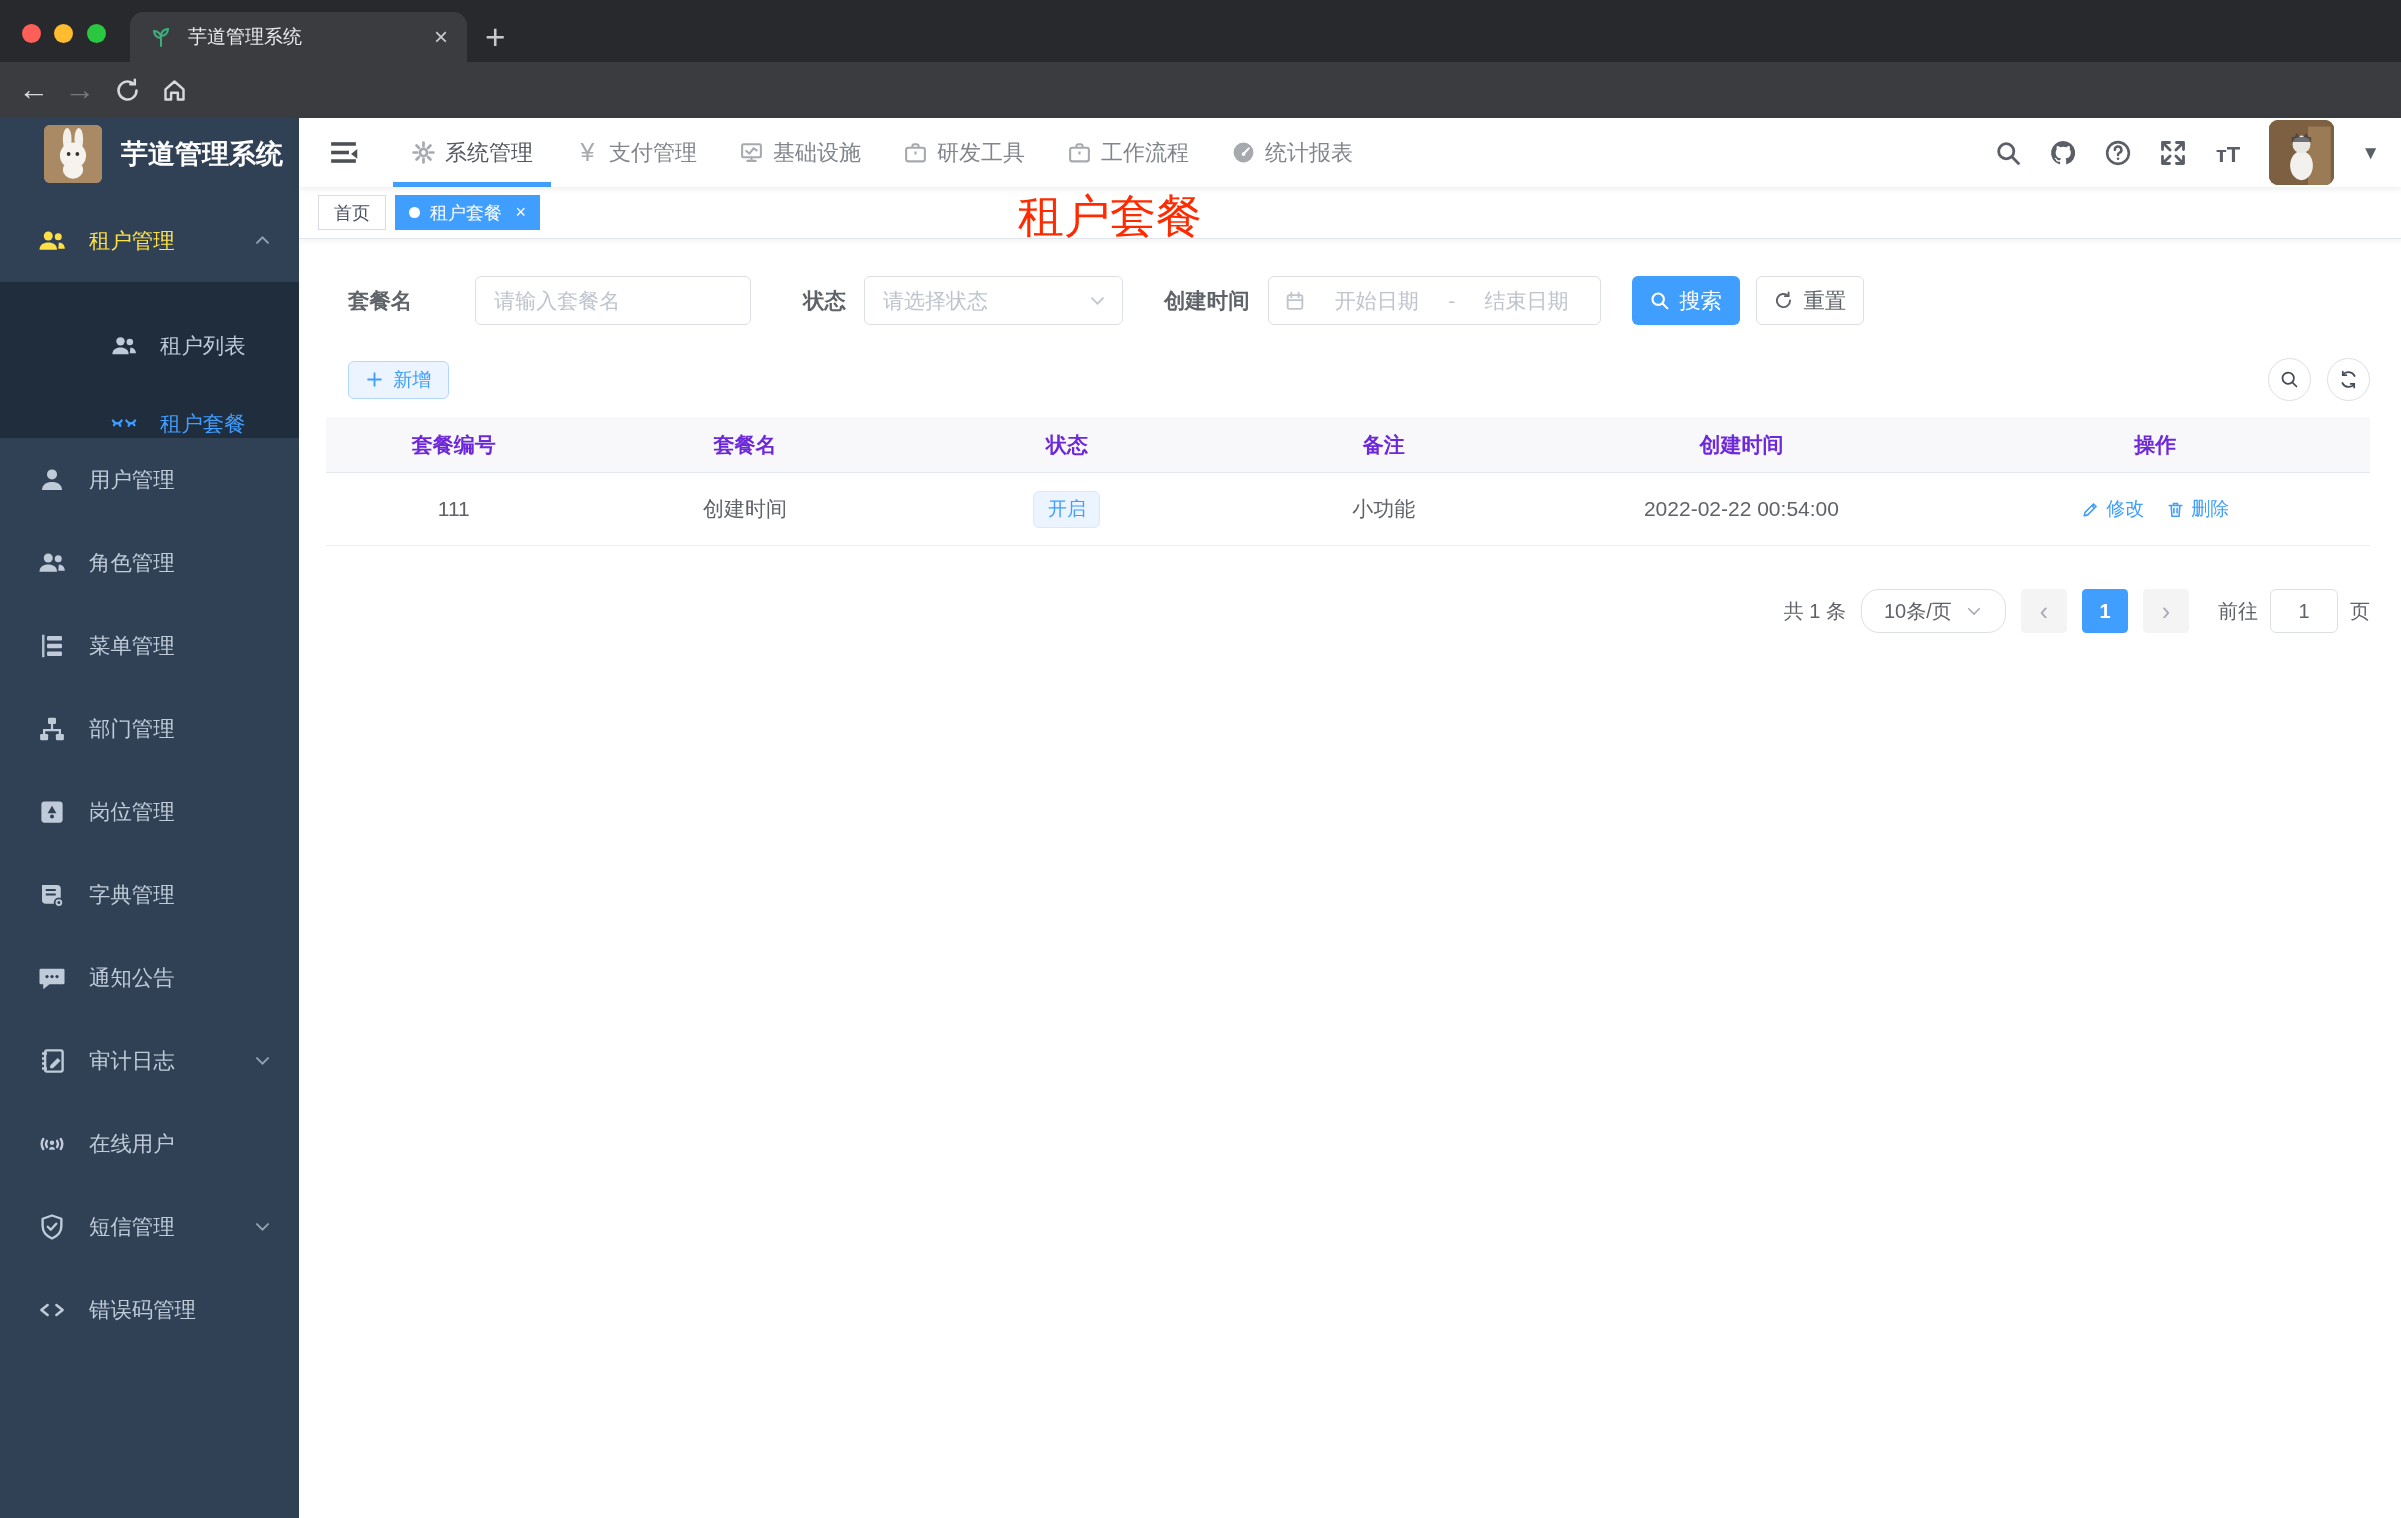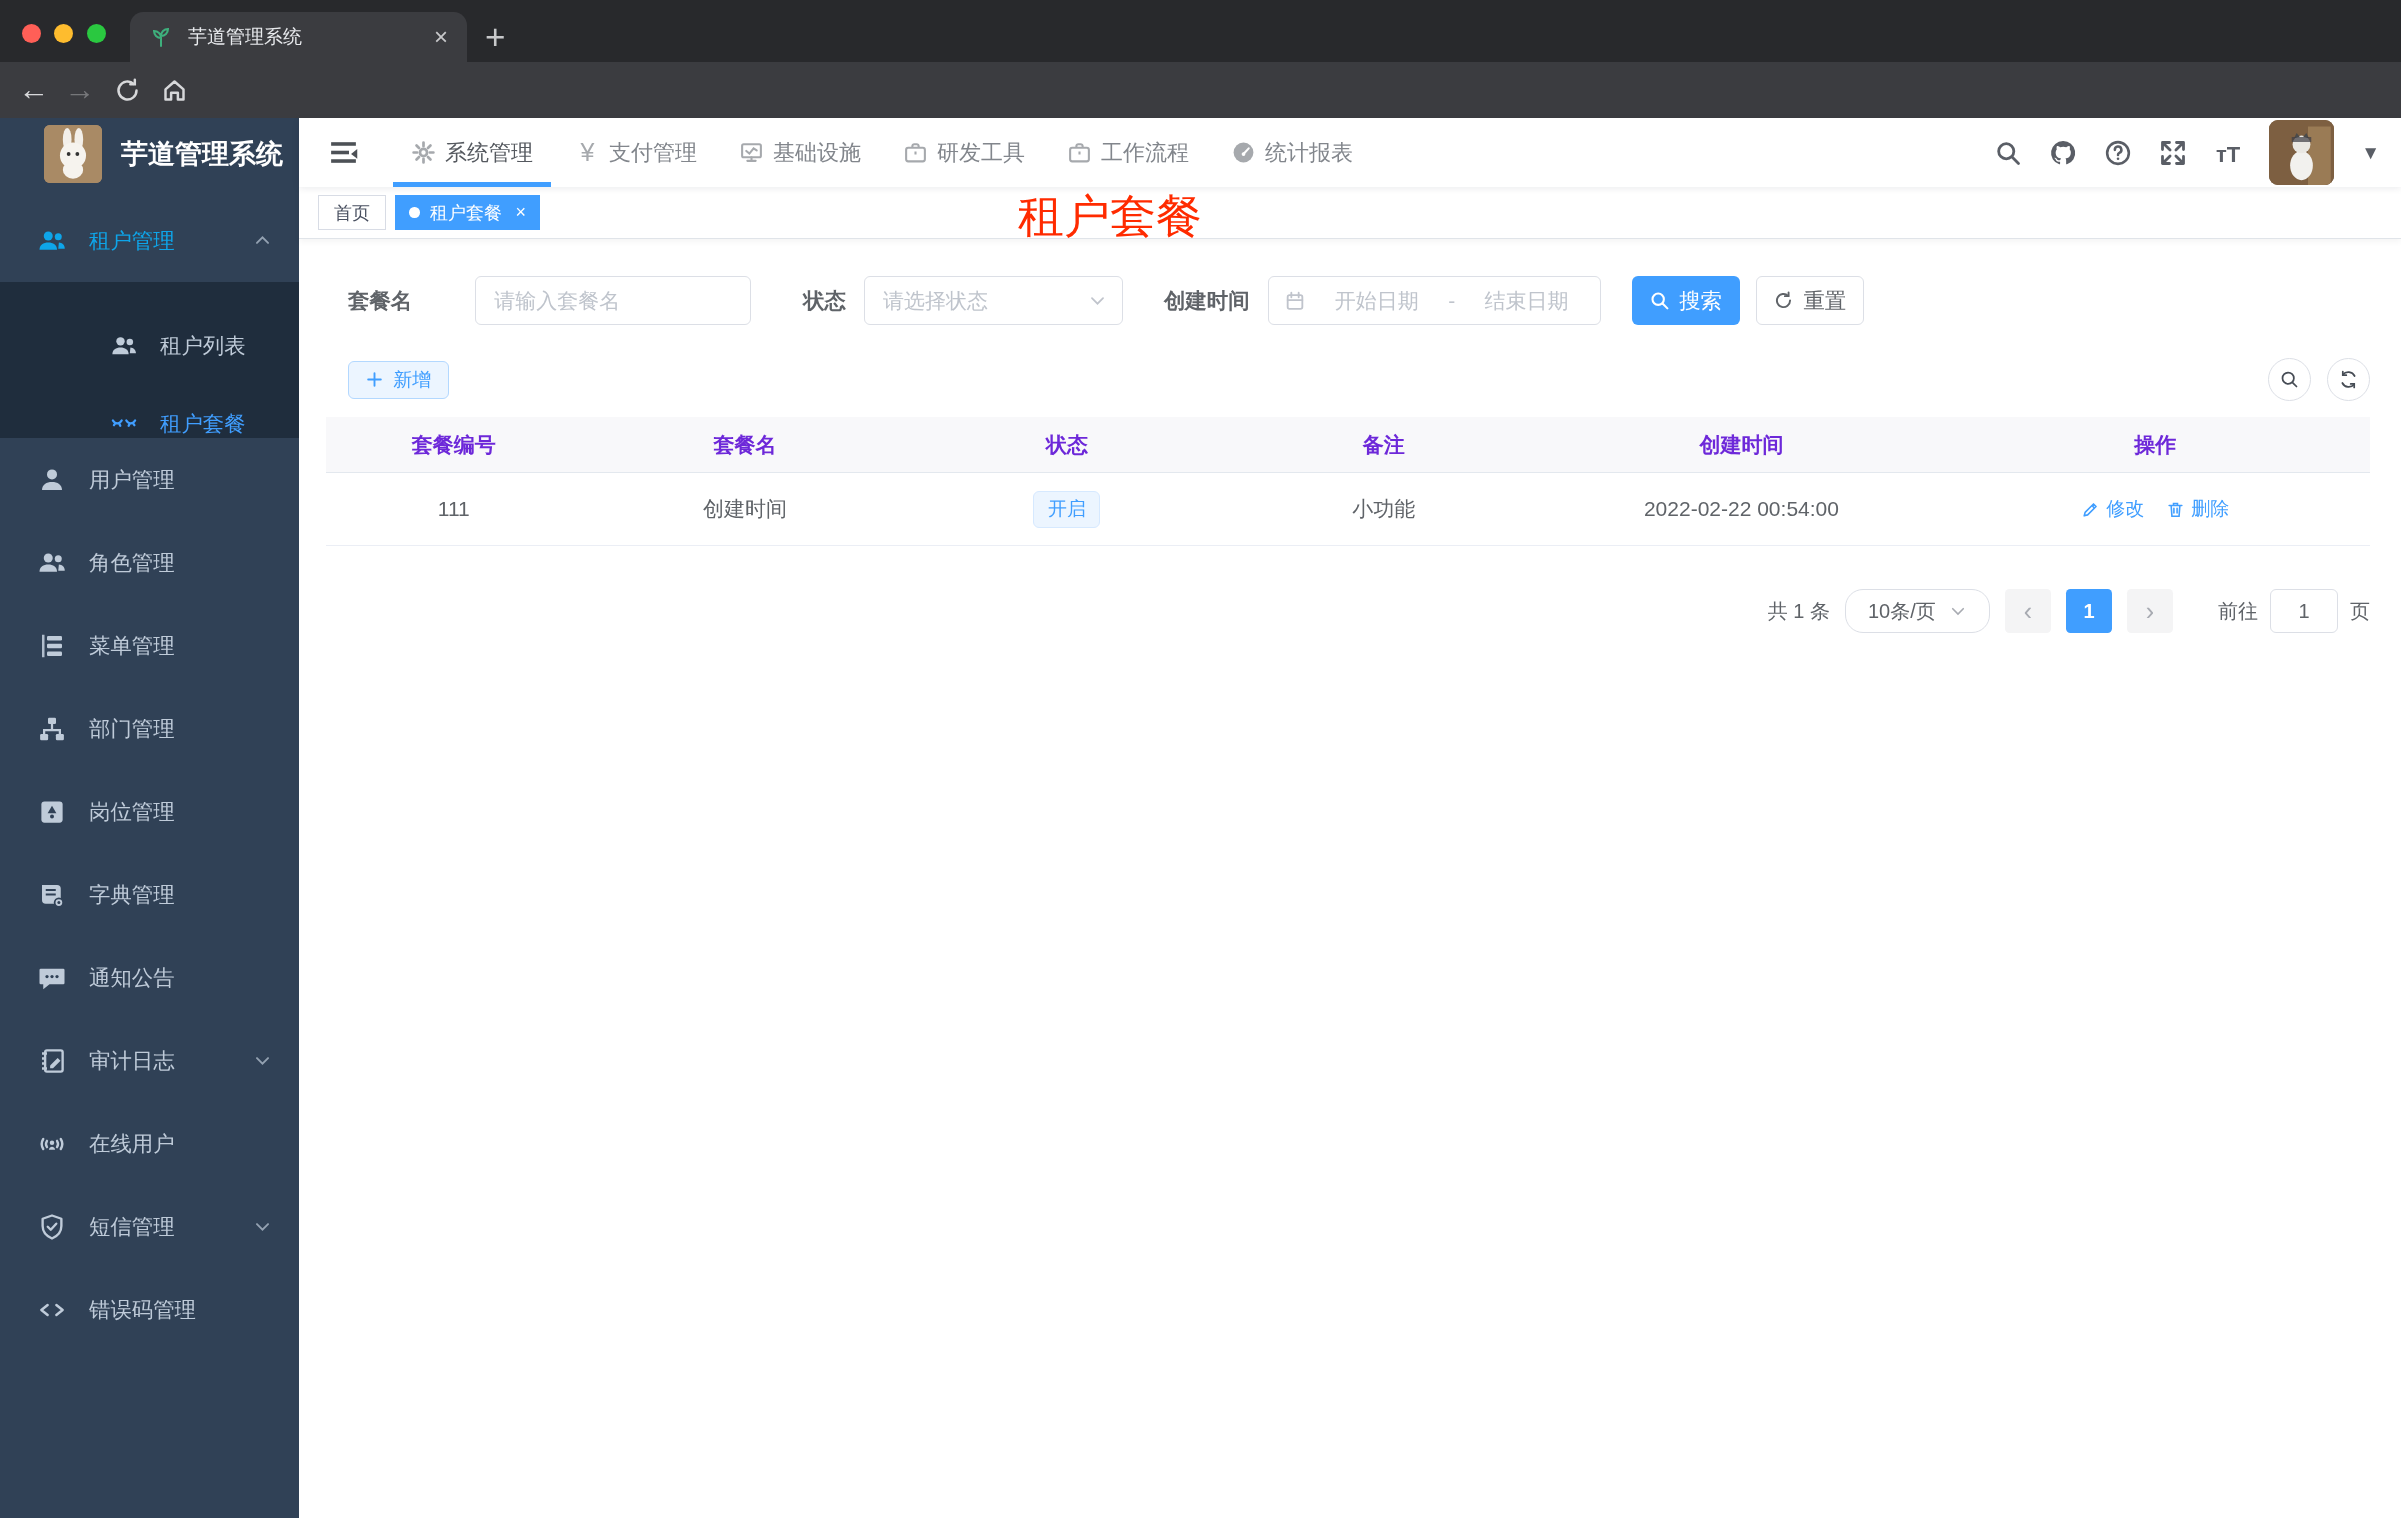--- a/index.html
+++ b/index.html
@@ -33,21 +33,21 @@
 
   
   .sidebar { position:absolute; left:0; top:118px; width:299px; bottom:0; background:#304156; color:#bfcbd9; }
   .logo-row { display:flex; align-items:center; height:71px; padding-left:44px; }
   .logo-img { width:58px; height:58px; border-radius:6px; background:#b4936d; overflow:hidden; flex:none; }
   .logo-title { color:#fff; font-size:27px; font-weight:bold; margin-left:19px; white-space:nowrap; }
   .menu { margin-top:10.4px; }
   .m-item { height:83px; display:flex; align-items:center; padding:0 27px 0 37px; font-size:21.4px; color:#bfcbd9; cursor:pointer; }
   .m-item .mi { width:30px; height:30px; flex:none; margin-right:22px; }
   .m-item .chev { margin-left:auto; color:#93a1b1; }
-  .m-parent { color:#0ea5e9; }
+  .m-parent { color:#fde047; }
   .submenu { background:#1f2d3d; }
   .s-item { height:78px; display:flex; align-items:flex-end; padding-left:110px; font-size:21.4px; color:#bfcbd9; cursor:pointer; }
   .s-item .mi { width:28px; height:28px; flex:none; margin-right:22px; }
   .s-item.active { color:#409eff; }
 
   
   .main { position:absolute; left:299px; top:118px; right:0; bottom:0; background:#fff; }
   .app-header { position:relative; height:69px; background:#fff; display:flex; align-items:center;
                 box-shadow:0 1.5px 7.4px rgba(0,21,41,.09); z-index:6; }
   .hamburger { margin-left:28px; color:#4d5156; width:33px; height:33px; }
@@ -106,21 +106,21 @@
   .link { display:inline-flex; align-items:center; gap:6px; color:#409eff; font-size:19px; cursor:pointer; }
   .link .li { width:19px; height:19px; }
 
   .pagination { margin-top:43px; display:flex; align-items:center; justify-content:flex-end; gap:15px;
                 font-size:20px; color:#5f6368; }
   .pg-select { width:145px; height:44px; border:1.5px solid #dcdfe6; border-radius:18px; display:flex; align-items:center;
                justify-content:center; gap:13.3px; background:#fff; cursor:pointer; }
   .pg-btn { width:46px; height:44px; border-radius:4.4px; background:#f4f4f5; color:#a8abb2; display:flex;
             align-items:center; justify-content:center; font-size:25px; cursor:pointer; }
   .pg-cur { background:#409eff; color:#fff; font-size:20px; font-weight:bold; }
-  .goto { display:flex; align-items:center; gap:12px; margin-left:30px; }
+  .goto { display:flex; align-items:center; gap:12px; margin-left:14px; }
   .goto-input { width:68px; height:44px; border:1.5px solid #dcdfe6; border-radius:6px; text-align:center;
                 font-size:20px; color:#5f6368; outline:none; font-family:"Liberation Sans",sans-serif; }
 
   svg { display:block; }
 </style>
 </head>
 <body>
 
 <div class="screen">
 

